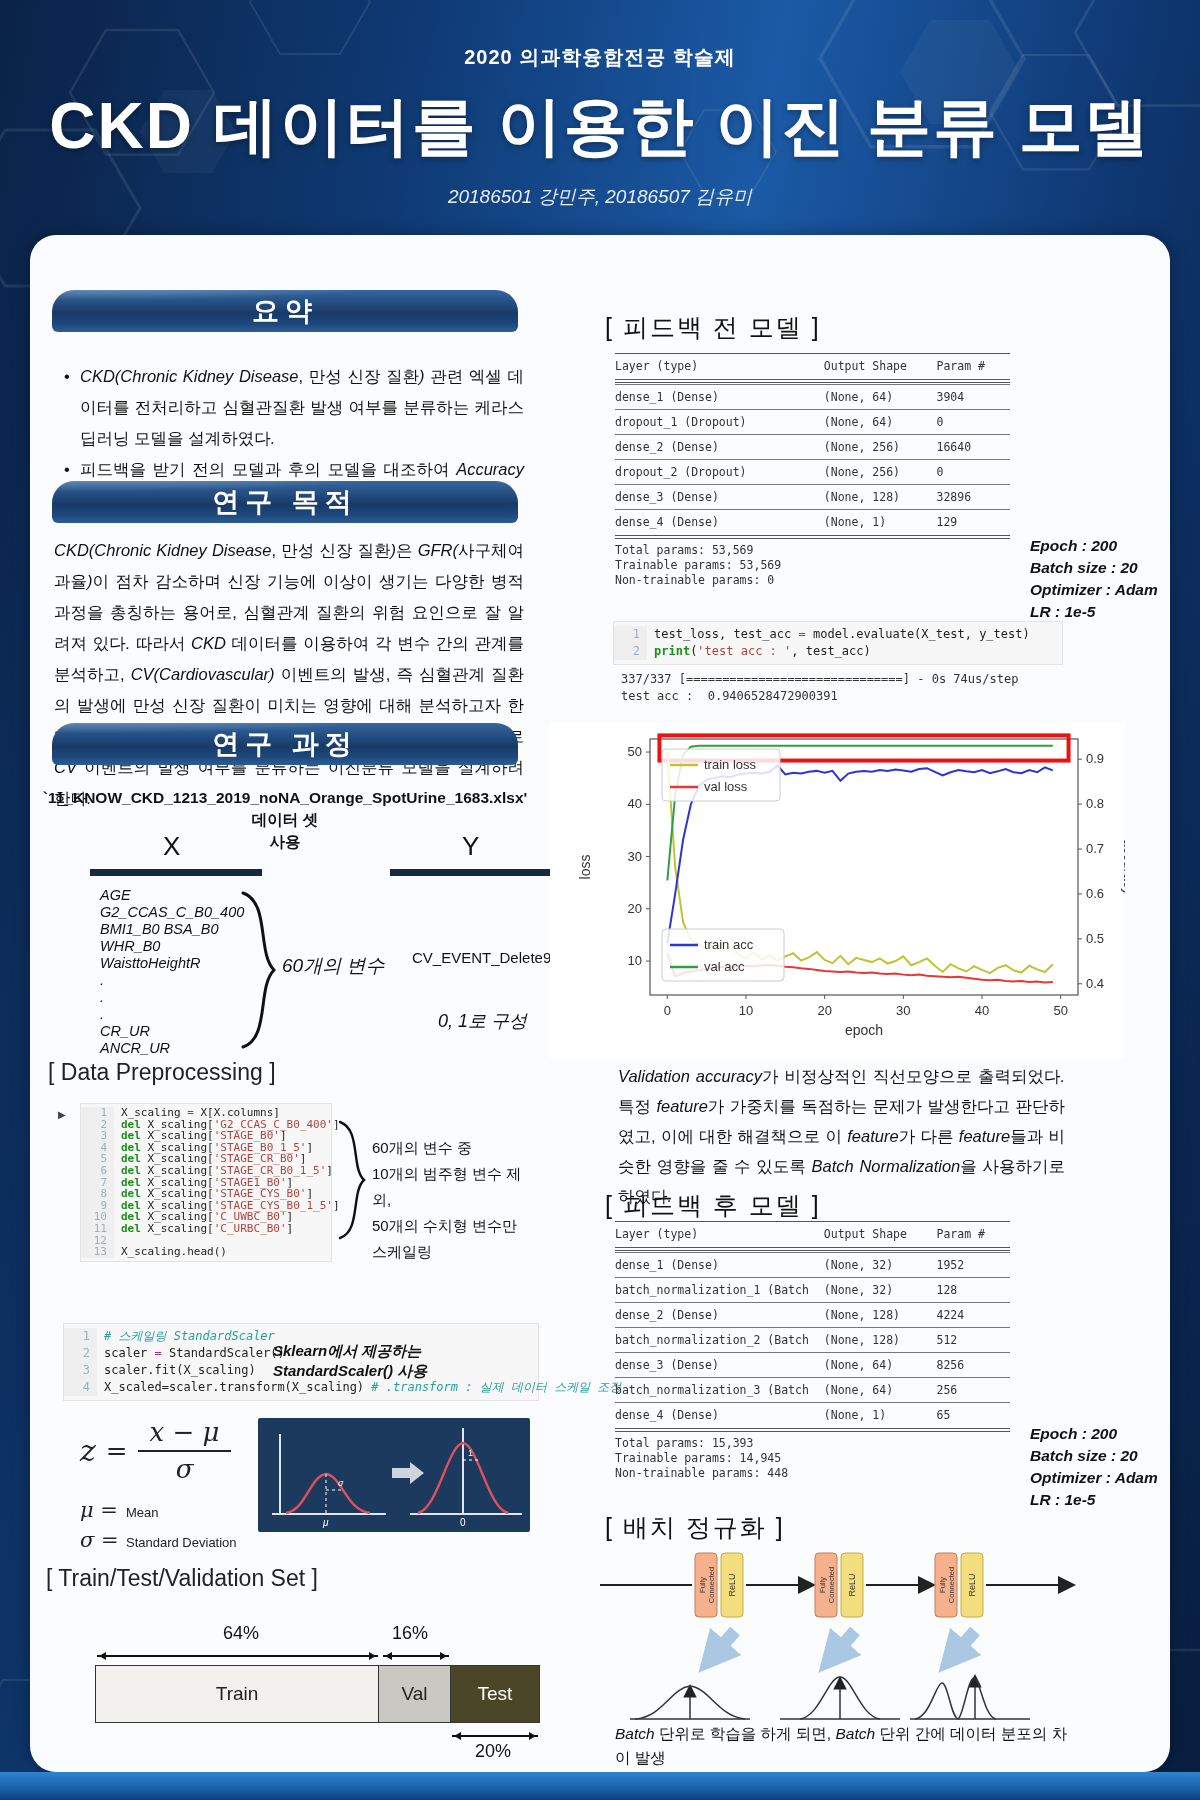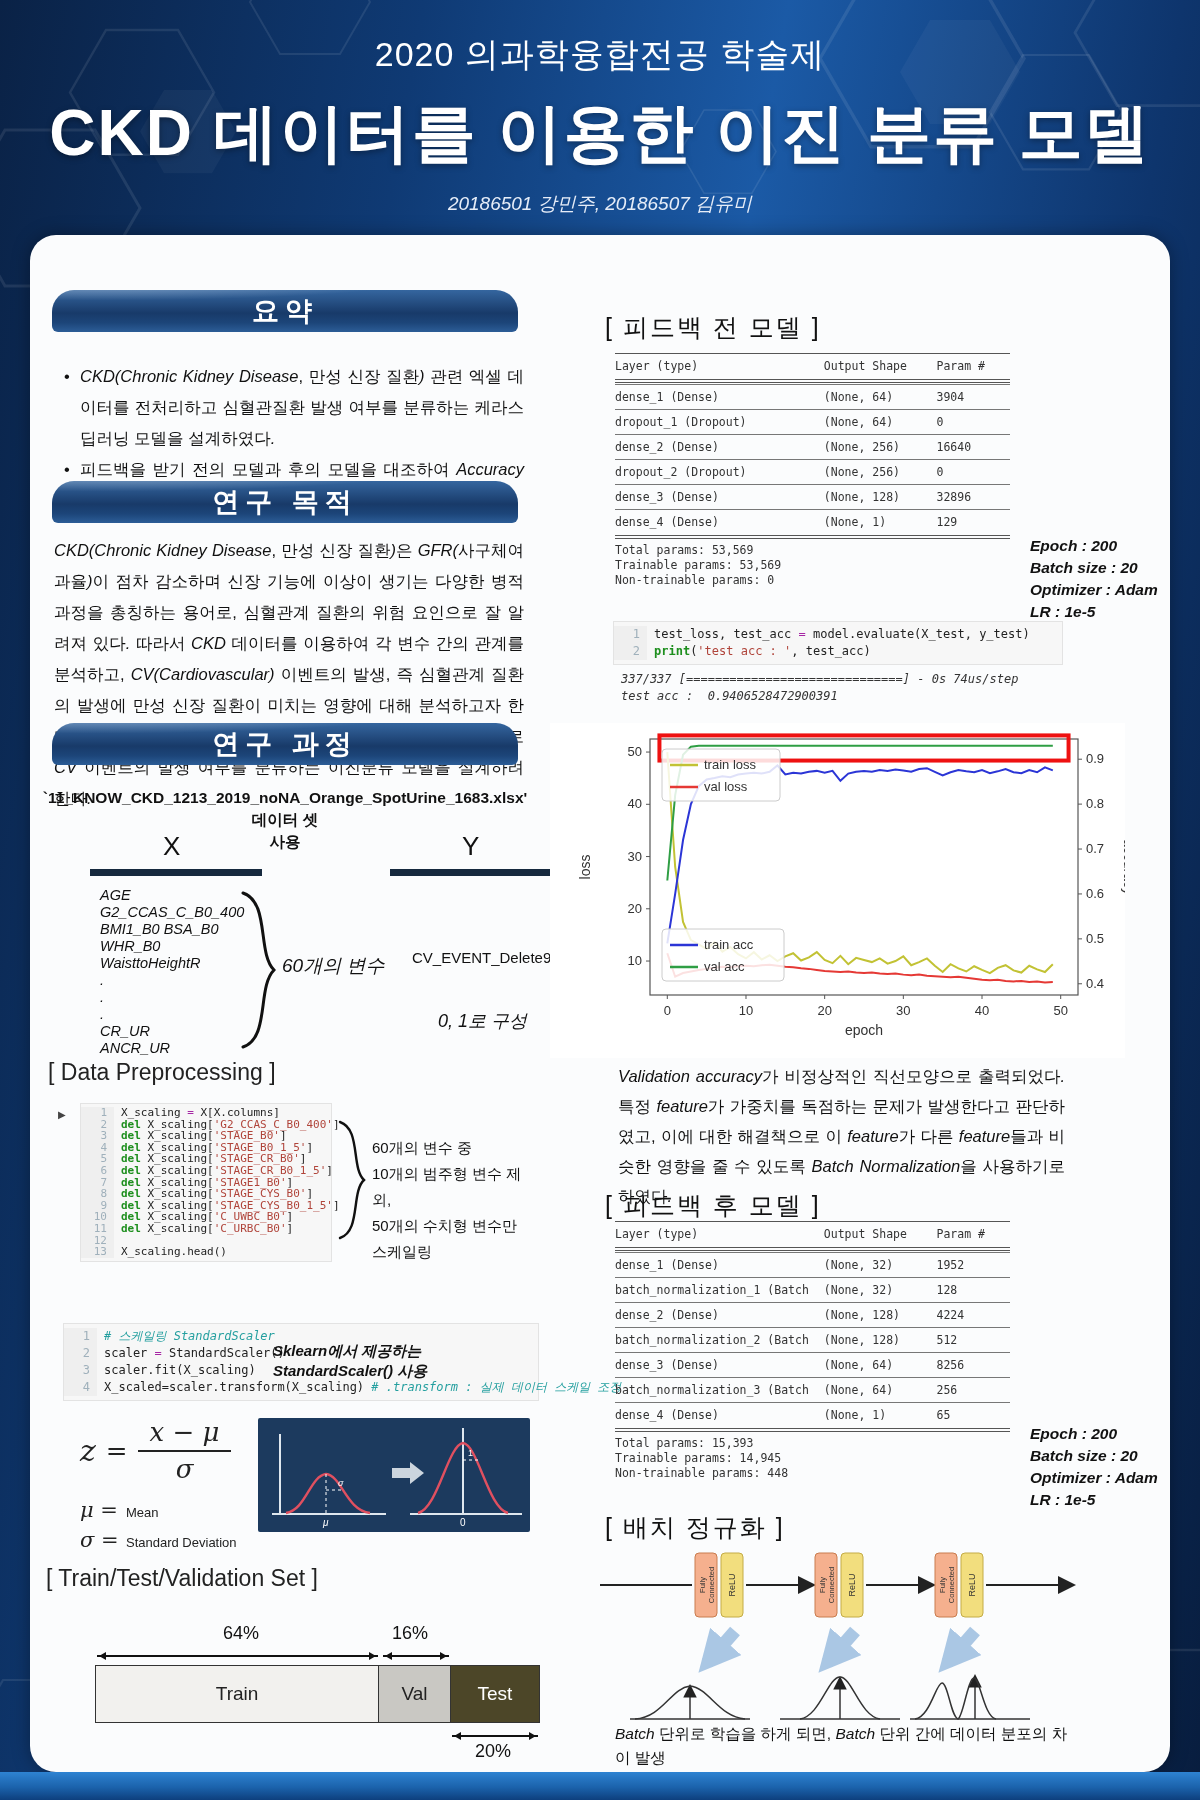--- a/index.html
+++ b/index.html
@@ -2,21 +2,21 @@
 <html><head>
 <meta charset="utf-8">
 <style>
   html,body{margin:0;padding:0;}
   body{width:1200px;height:1800px;position:relative;overflow:hidden;
        font-family:"Liberation Sans","DejaVu Sans",sans-serif;
        background:linear-gradient(100deg,#0a2246 0%,#0f3a74 28%,#1b5aa6 52%,#0e356d 78%,#081d3e 100%);}
   .bg-hex{position:absolute;inset:0;width:1200px;height:1800px;pointer-events:none;}
   
   header{position:absolute;top:0;left:0;width:1200px;height:235px;text-align:center;color:#fff;z-index:2;}
-  .event{margin-top:32px;font-size:34px;font-weight:normal;letter-spacing:1px;}
+  .event{margin-top:44px;font-size:20px;font-weight:bold;letter-spacing:1px;}
   h1.title{margin:12px 0 0 0;font-size:64px;font-weight:800;letter-spacing:2px;text-shadow:0 2px 6px rgba(0,0,0,.35);}
   .authors{margin-top:14px;font-size:19px;font-style:italic;color:#e6edf8;}
   
   .panel{position:absolute;left:30px;top:235px;width:1140px;height:1537px;background:#fbfcfd;
          border-radius:26px;box-shadow:0 0 18px rgba(0,0,0,.35);z-index:2;}
   .abs{position:absolute;}
   
   .banner{height:42px;width:466px;border-radius:22px 22px 6px 6px;color:#fff;text-align:center;
           line-height:42px;font-size:27px;font-weight:600;letter-spacing:6px;overflow:hidden;
           background:linear-gradient(180deg,#35669f 0%,#183a69 55%,#1c4579 78%,#2c5d97 100%);position:absolute;}
@@ -42,21 +42,21 @@
   .codebox{background:#f7f7f7;border:1px solid #e3e3e3;font-family:"DejaVu Sans Mono","Liberation Mono",monospace;}
   .cline{display:flex;}
   .ln{flex:none;width:26px;text-align:right;padding-right:7px;color:#9fb0bb;background:#efefef;}
   .ct{padding-left:7px;white-space:pre;color:#222;}
   .kw{color:#1e8f1e;font-weight:bold;}
   .st{color:#b0443a;}
   .cm{color:#249f9f;font-style:italic;}
   .op{color:#a626a4;}
   #code1 .cline{font-size:11px;line-height:11.6px;}
   #code2 .cline,#codeEval .cline{font-size:12px;line-height:17px;}
-  .evalout{font-family:"DejaVu Sans Mono","Liberation Mono",monospace;font-size:12px;line-height:17px;color:#333;white-space:pre;font-style:italic;}
+  .evalout{font-family:"DejaVu Sans Mono","Liberation Mono",monospace;font-size:12px;line-height:17px;color:#333;white-space:pre;}
   .code-note{font-size:15px;line-height:26px;color:#111;white-space:pre-line;}
   .overlay-note{font-size:15px;font-weight:bold;font-style:italic;color:#111;line-height:20px;z-index:3;}
   
   .formula{font-family:"DejaVu Serif","Liberation Serif",serif;font-style:italic;color:#222;display:flex;align-items:center;}
   .formula .z{font-size:30px;}
   .formula .eq{font-size:26px;margin:0 10px;}
   .frac{display:inline-block;text-align:center;font-size:26px;}
   .frac .num{display:block;border-bottom:2px solid #222;padding:0 12px 3px 12px;}
   .frac .den{display:block;padding-top:2px;}
   .def{display:flex;align-items:baseline;margin-top:6px;}

